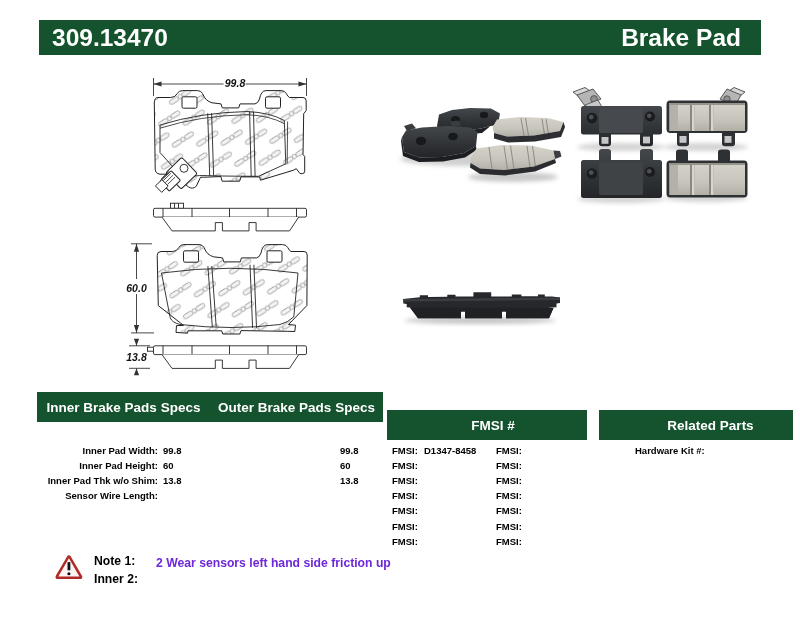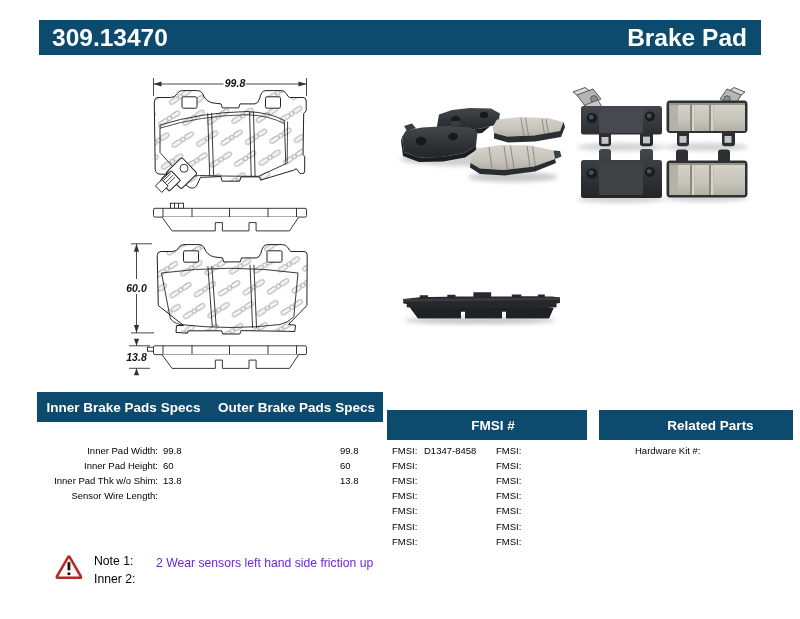--- a/index.html
+++ b/index.html
@@ -1,28 +1,28 @@
 <!DOCTYPE html>
 <html><head>
 <meta charset="utf-8">
 <style>
   html,body{margin:0;padding:0;background:#fff;}
   #page{position:relative;width:800px;height:619px;background:#fff;overflow:hidden;
         font-family:"Liberation Sans",sans-serif;}
   .abs{position:absolute;}
-  .bar{position:absolute;background:#0c4a6e;color:#fff;display:flex;align-items:center;}
-  .t{position:absolute;font-weight:normal;color:#000;white-space:nowrap;}
+  .bar{position:absolute;background:#14532d;color:#fff;display:flex;align-items:center;}
+  .t{position:absolute;font-weight:bold;color:#000;white-space:nowrap;}
 </style>
 </head>
 <body>
 <div id="page">
 
   <div class="bar" style="left:39px;top:20px;width:722px;height:35px;">
     <span style="font-size:24.5px;font-weight:bold;margin-left:13px;">309.13470</span>
-    <span style="font-size:24.5px;font-weight:bold;margin-left:auto;margin-right:14px;">Brake Pad</span>
+    <span style="font-size:24.5px;font-weight:bold;margin-left:auto;margin-right:20px;">Brake Pad</span>
   </div>
 
   <svg class="abs" style="left:0;top:0;" width="800" height="619" viewBox="0 0 800 619">
     <defs>
       <g id="wmw">
         <rect x="0" y="0" width="10.5" height="4.3" rx="2.1" fill="#f4f4f4" stroke="#a2a2a2" stroke-width="0.9"></rect>
         <circle cx="12.6" cy="2.1" r="2.3" fill="#f4f4f4" stroke="#a2a2a2" stroke-width="0.9"></circle>
         <rect x="14.8" y="0" width="9.8" height="4.3" rx="2.1" fill="#f4f4f4" stroke="#a2a2a2" stroke-width="0.9"></rect>
       </g>
       <pattern id="wm" width="42" height="25" patternUnits="userSpaceOnUse" patternTransform="rotate(-33)">

